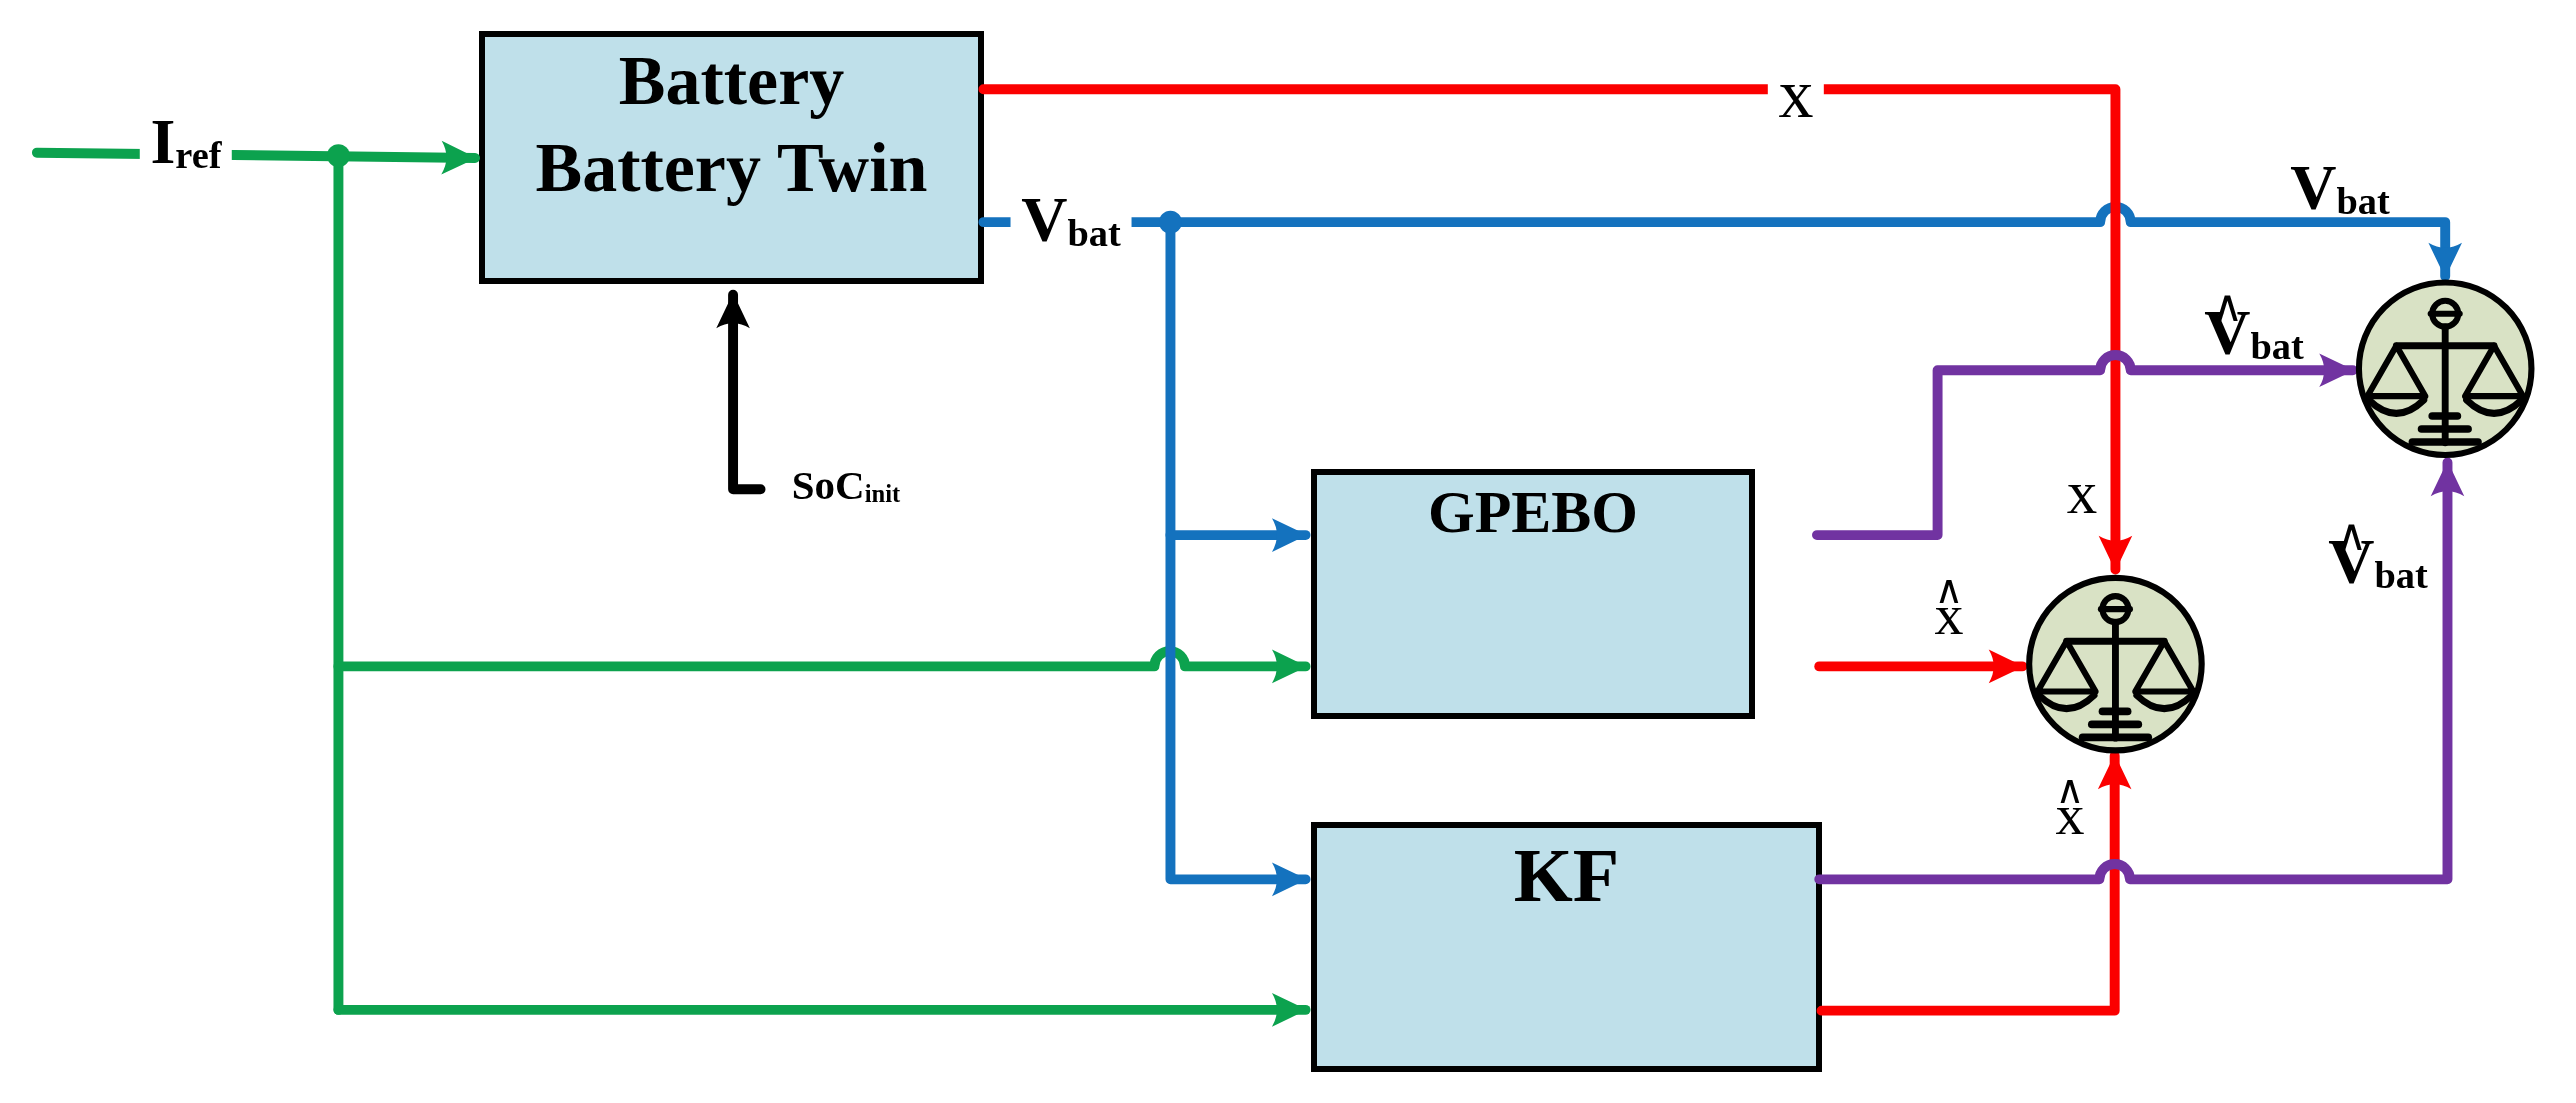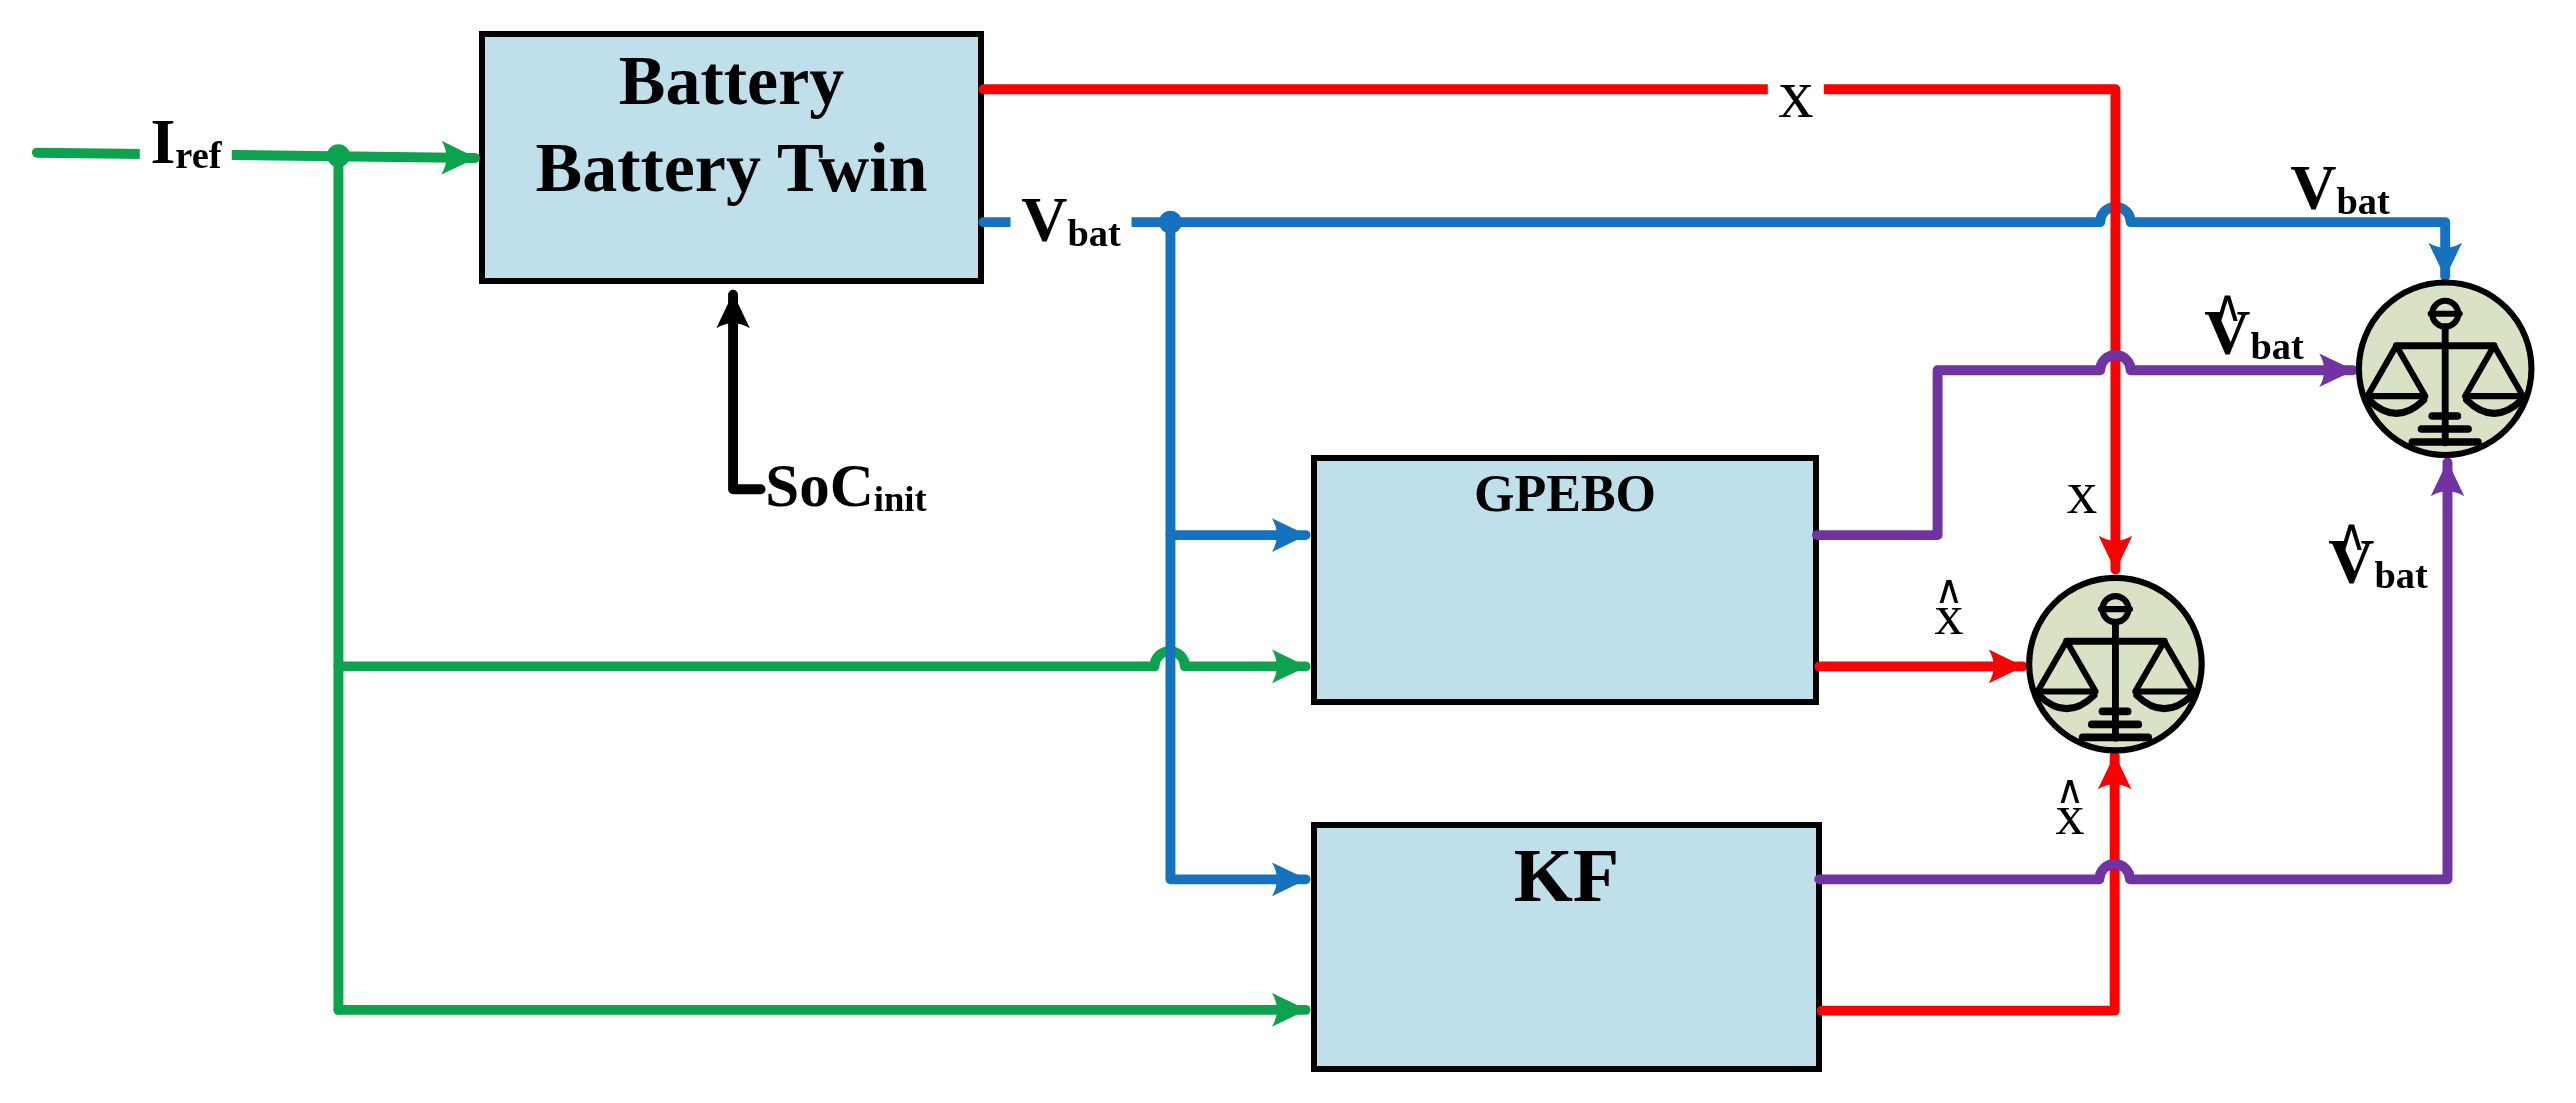--- a/index.html
+++ b/index.html
@@ -9,21 +9,21 @@
   html,body{margin:0;padding:0;}
   body{background:var(--background);font-family:"Liberation Serif","DejaVu Serif",serif;}
   .stage{position:relative;width:2576px;height:1103px;background:var(--background);overflow:hidden;}
 
   
   .block{position:absolute;background:var(--block-fill);border:6.1px solid var(--block-border);
          display:flex;align-items:flex-start;justify-content:center;text-align:center;
          box-sizing:border-box;z-index:1;color:#000;font-weight:bold;}
   .block .title{line-height:1.25;}
   #blk-battery{left:479px;top:30.5px;width:505px;height:253px;font-size:70px;}
-  #blk-gpebo{left:1311px;top:455px;width:508px;height:250px;font-size:52px;}
+  #blk-gpebo{left:1311px;top:469px;width:444px;height:250px;font-size:60px;}
   #blk-kf{left:1311px;top:822px;width:511px;height:250px;font-size:76px;}
 
   
   svg.wires{position:absolute;left:0;top:0;z-index:5;}
   .wire{fill:none;stroke-width:13px;stroke-linecap:round;stroke-linejoin:round;}
   .wg{stroke:var(--green);} .wb{stroke:var(--blue);} .wr{stroke:var(--red);}
   .wp{stroke:var(--purple);} .wk{stroke:var(--black);}
   .fg{fill:var(--green);} .fb{fill:var(--blue);} .fr{fill:var(--red);}
   .fp{fill:var(--purple);} .fk{fill:var(--black);}
   .cmp-body{fill:var(--comparator-fill);stroke:#000;stroke-width:8px;}
@@ -32,21 +32,21 @@
   
   .lbl{position:absolute;z-index:10;color:#000;white-space:nowrap;transform:translate(-50%,-50%);line-height:1;}
   .lbl sub{font-size:0.60em;vertical-align:-0.14em;line-height:1;}
   .lbl.bold{font-weight:bold;}
   .lbl.onwire{background:var(--background);padding:1.5px 10.7px;}
   .stack{position:relative;display:inline-block;}
   .hat{position:absolute;left:50%;bottom:0.84em;transform:translateX(-50%);
        font-weight:normal;font-size:0.68em;line-height:1;}
   #lbl-iref{left:186px;top:142px;font-size:64px;}
   #lbl-vbat-battery{left:1071px;top:220px;font-size:64px;}
-  #lbl-soc{left:846px;top:486px;font-size:61px;}
+  #lbl-soc{left:846px;top:486px;font-size:41px;}
   #lbl-x-top{left:1796px;top:93px;font-size:70px;}
   #lbl-vbat-meas{left:2340px;top:188px;font-size:64px;}
   #lbl-vbat-gpebo{left:2254px;top:333px;font-size:64px;}
   #lbl-xhat-gpebo{left:1949px;top:615px;font-size:58px;}
   #lbl-x-mid{left:2082px;top:492px;font-size:61px;}
   #lbl-xhat-kf{left:2070px;top:815px;font-size:58px;}
   #lbl-vbat-kf{left:2378px;top:562px;font-size:64px;}
 </style>
 </head>
 <body>

